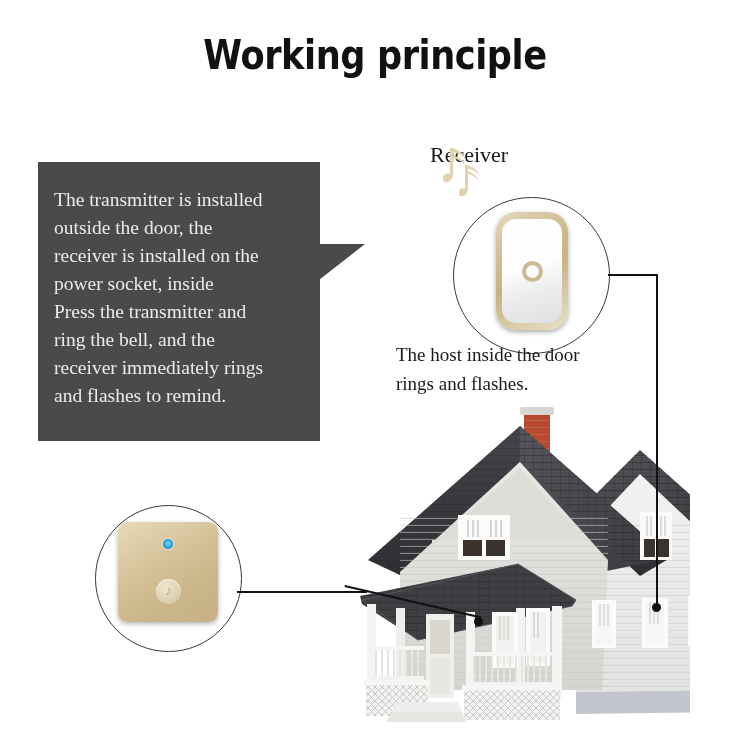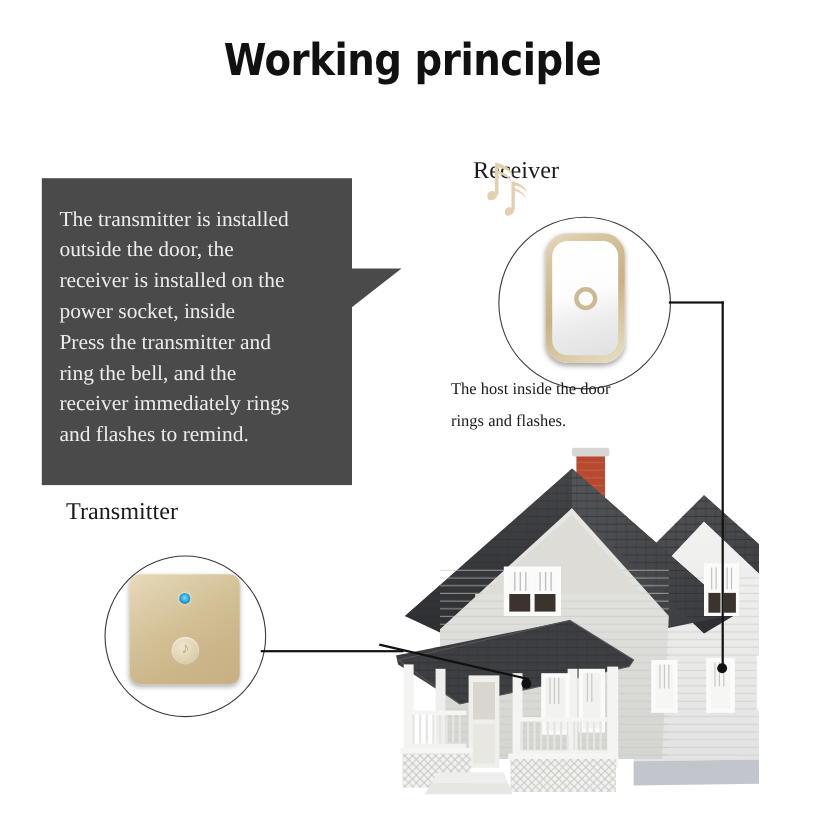--- a/index.html
+++ b/index.html
@@ -121,22 +121,22 @@
   #receiver-btn {
     position: absolute;
     left: 20px; top: 42px;
     width: 21px; height: 21px;
     border-radius: 50%;
     border: 4px solid #cbbb95;
     box-sizing: border-box;
     background: #fbfbfa;
   }
   #receiver-caption {
-    left: 410px; top: 340px; width: 290px;
-    font-size: 15px; line-height: 29px;
+    left: 396px; top: 340px; width: 290px;
+    font-size: 19px; line-height: 29px;
   }
 
   
   #transmitter-label {
     left: 60px; top: 452px; width: 220px;
     font-size: 22px;
   }
   #transmitter-circle {
     left: 95px; top: 505px; width: 147px; height: 147px;
   }
@@ -429,21 +429,20 @@
     </div>
   </div>
 
   <div class="lbl" id="receiver-caption" style="white-space: pre-line;">The host inside the door
 rings and flashes.</div>
 
   <div class="connector" id="conn-recv-h"></div>
   <div class="connector" id="conn-recv-v"></div>
   <div class="enddot" id="dot-recv"></div>
 
-  <div class="lbl" id="transmitter-label">Transmitter</div>
 
   <div class="circle-outline" id="transmitter-circle"></div>
 
   <div id="transmitter-body">
     <div id="transmitter-led"></div>
     <div id="transmitter-press">
       <div id="transmitter-bellglyph">♪</div>
     </div>
   </div>
 

